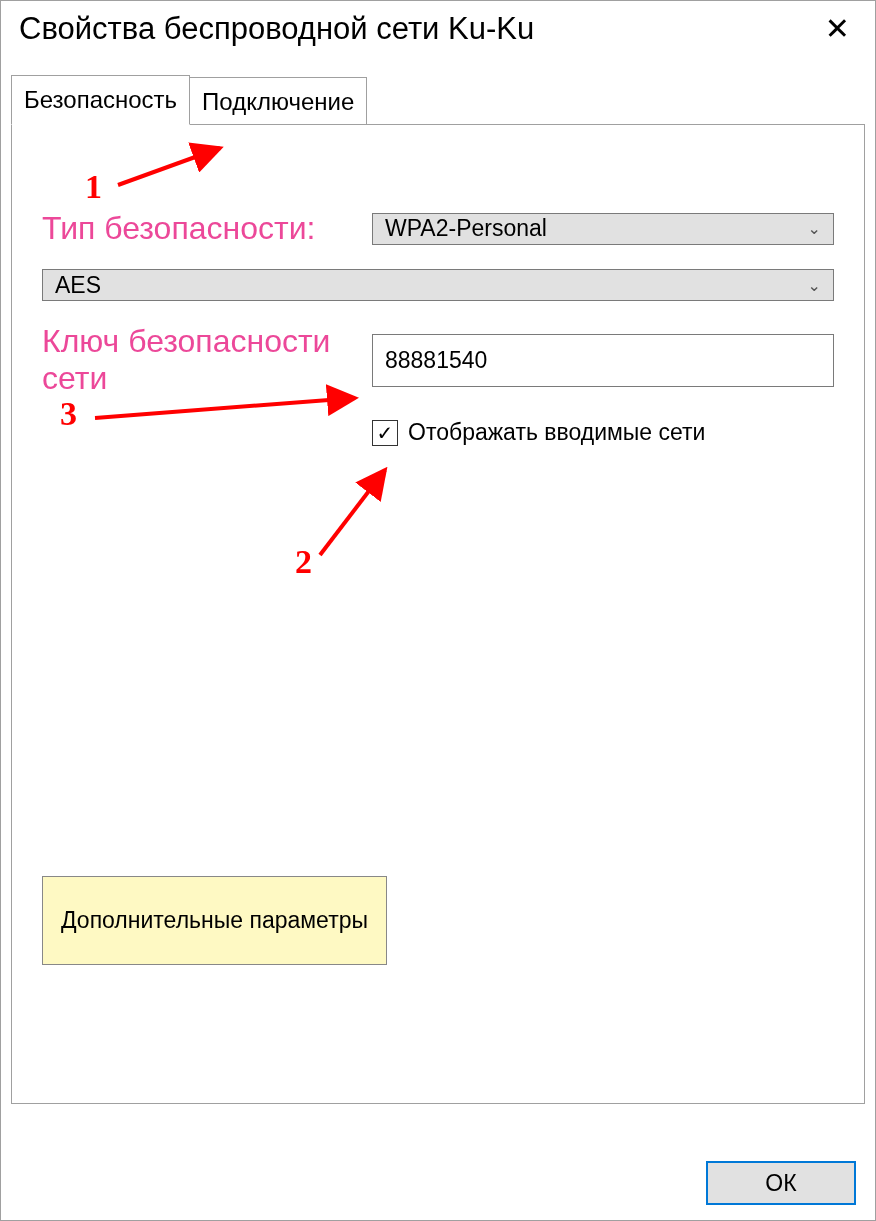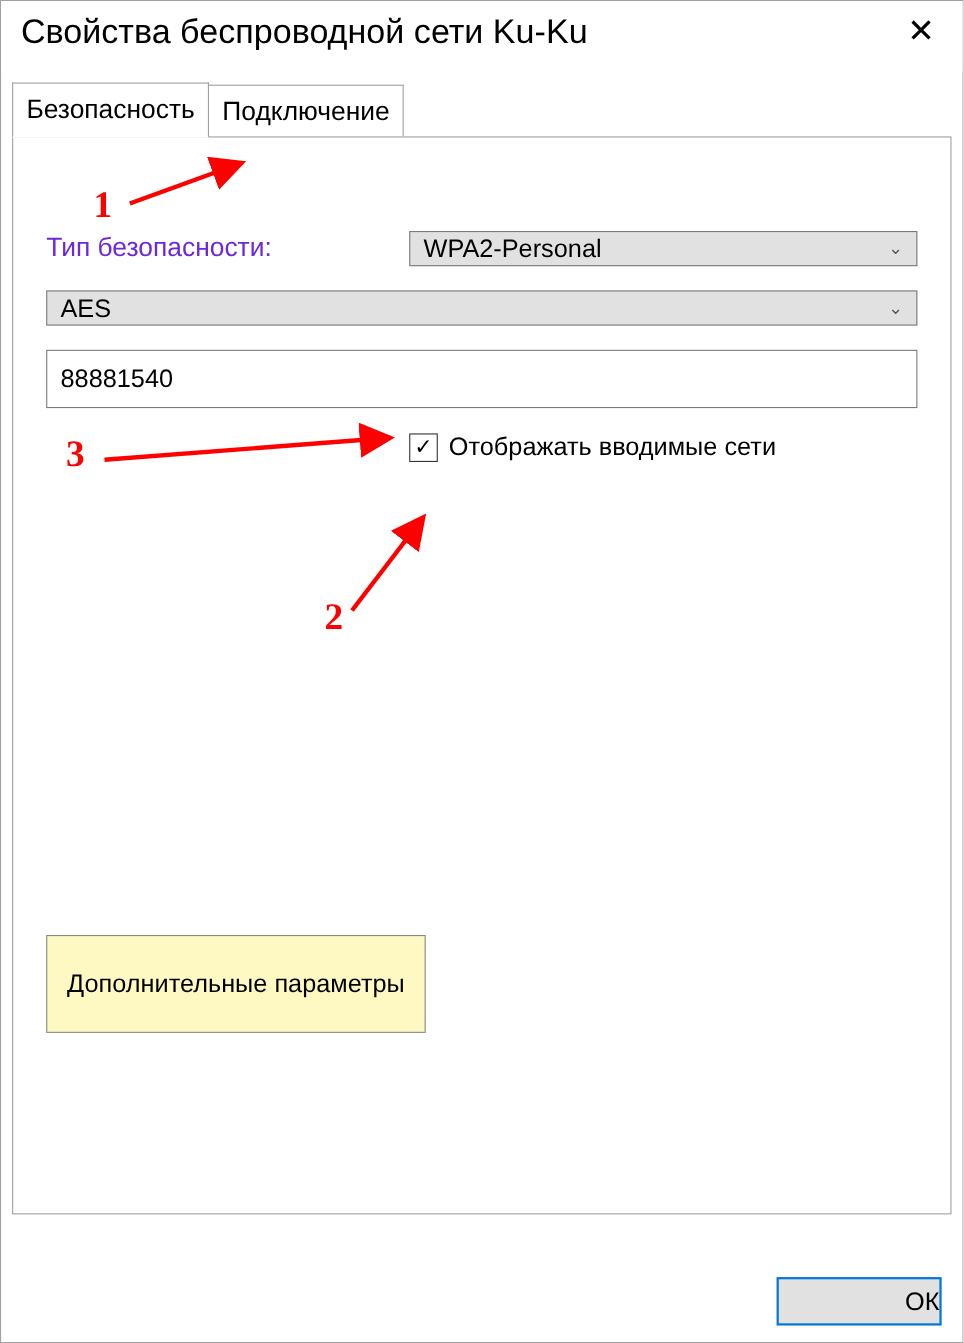--- a/index.html
+++ b/index.html
@@ -73,22 +73,22 @@
       z-index: 2;
       height: 980px;
     }
     .form-row {
       display: flex;
       align-items: center;
       margin-bottom: 22px;
     }
     .form-label {
       width: 330px;
-      font-size: 24px;
-      color: #6d28d9;
+      font-size: 32px;
+      color: #ec4899;
     }
     .form-select {
       flex: 1;
       height: 32px;
       display: flex;
       align-items: center;
       justify-content: space-between;
       padding: 0 12px;
       background: #e1e1e1;
       border: 1px solid #7a7a7a;
@@ -146,21 +146,20 @@
     .footer-btn {
       min-width: 150px;
       height: 44px;
       font-size: 23px;
       background: #e1e1e1;
       border: 1px solid #888;
       cursor: pointer;
     }
     .footer-btn.ok {
       border: 2px solid #0078d7;
-      text-align: right;
     }
     .checkmark {
       font-size: 20px;
       line-height: 1;
     }
     
     .annotation {
       position: absolute;
       color: #ff0000;
       font-family: 'Times New Roman', serif;
@@ -205,20 +204,21 @@
     </div>
 
     <div class="form-row">
       <div class="form-select">
         <span>AES</span>
         <span class="chevron">⌄</span>
       </div>
     </div>
 
     <div class="form-row">
+      <div class="form-label">Ключ безопасности сети</div>
       <input class="form-input" type="text" value="88881540" style="">
     </div>
 
     <div class="checkbox-row">
       <div class="checkbox">
         <span class="checkmark">✓</span>
       </div>
       <div class="checkbox-label">Отображать вводимые сети</div>
     </div>
 

